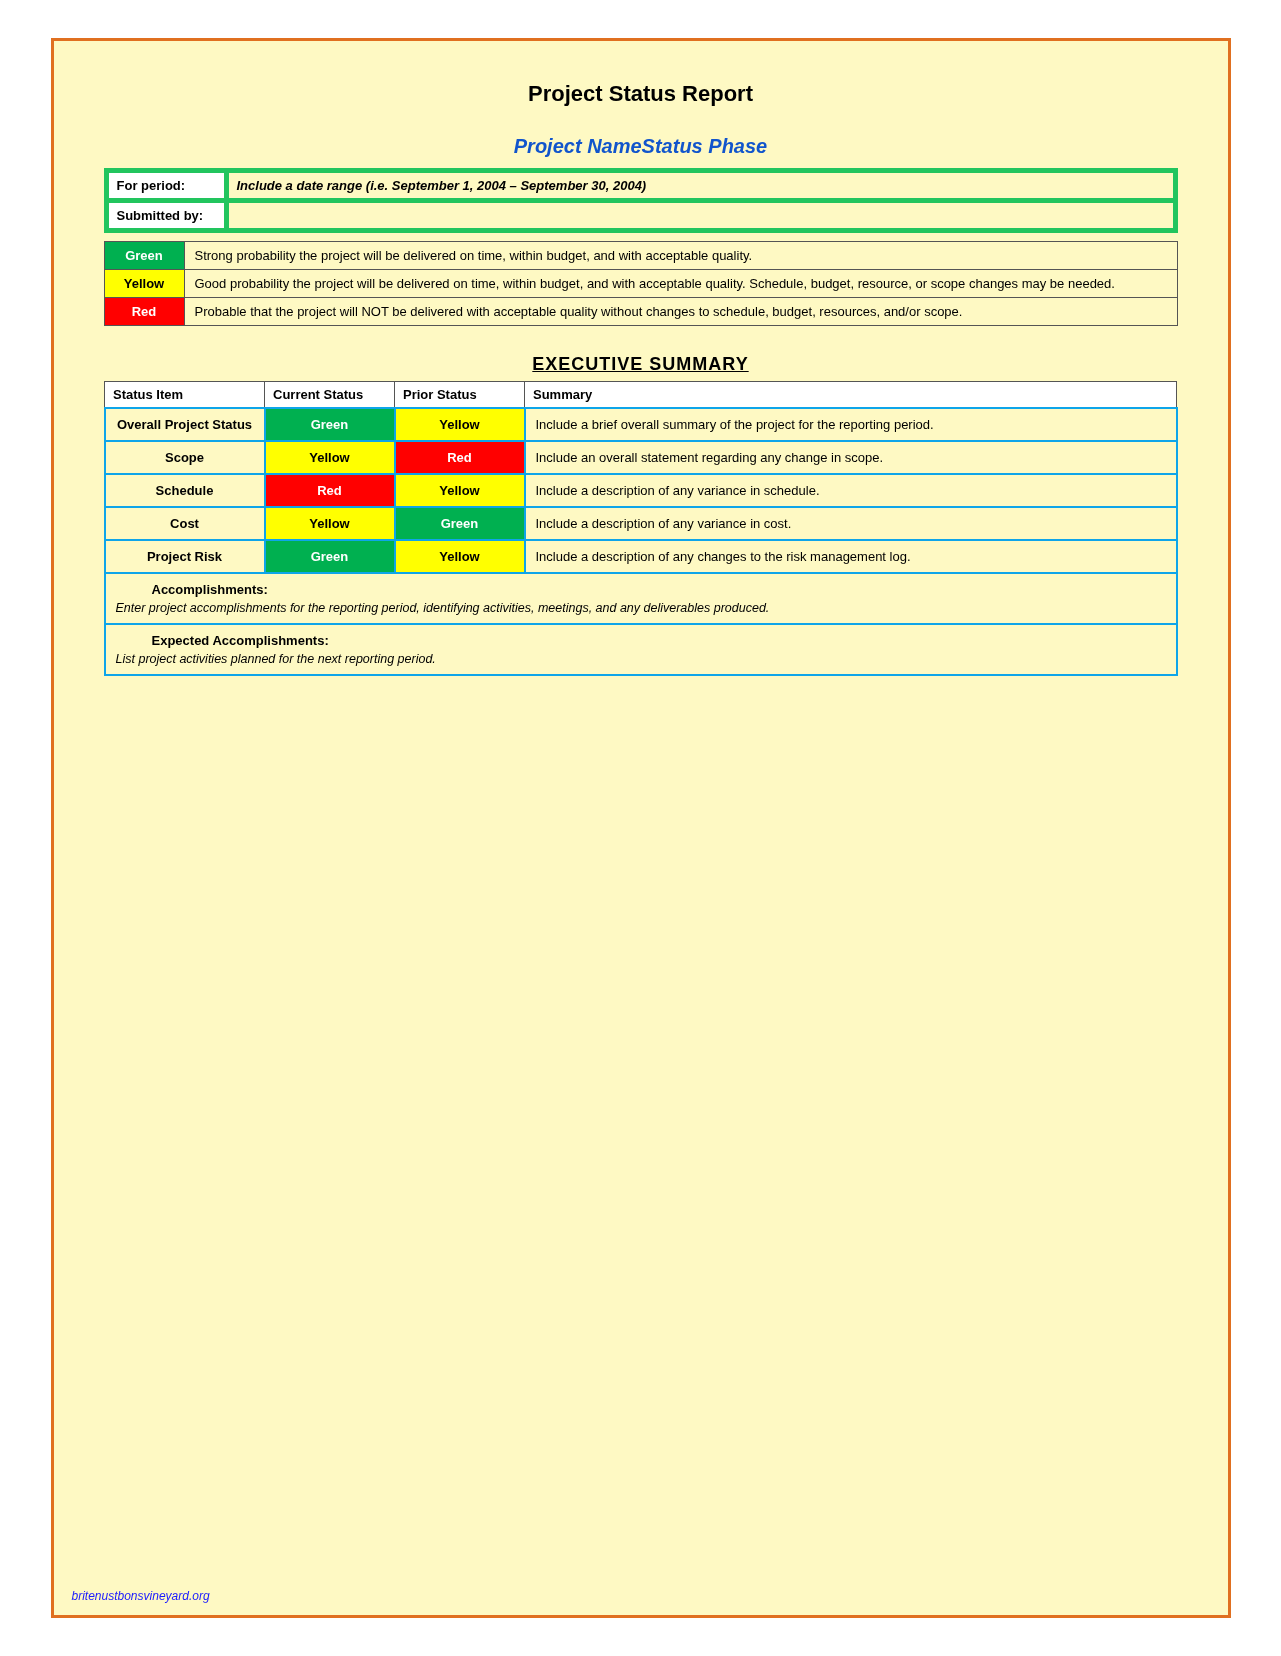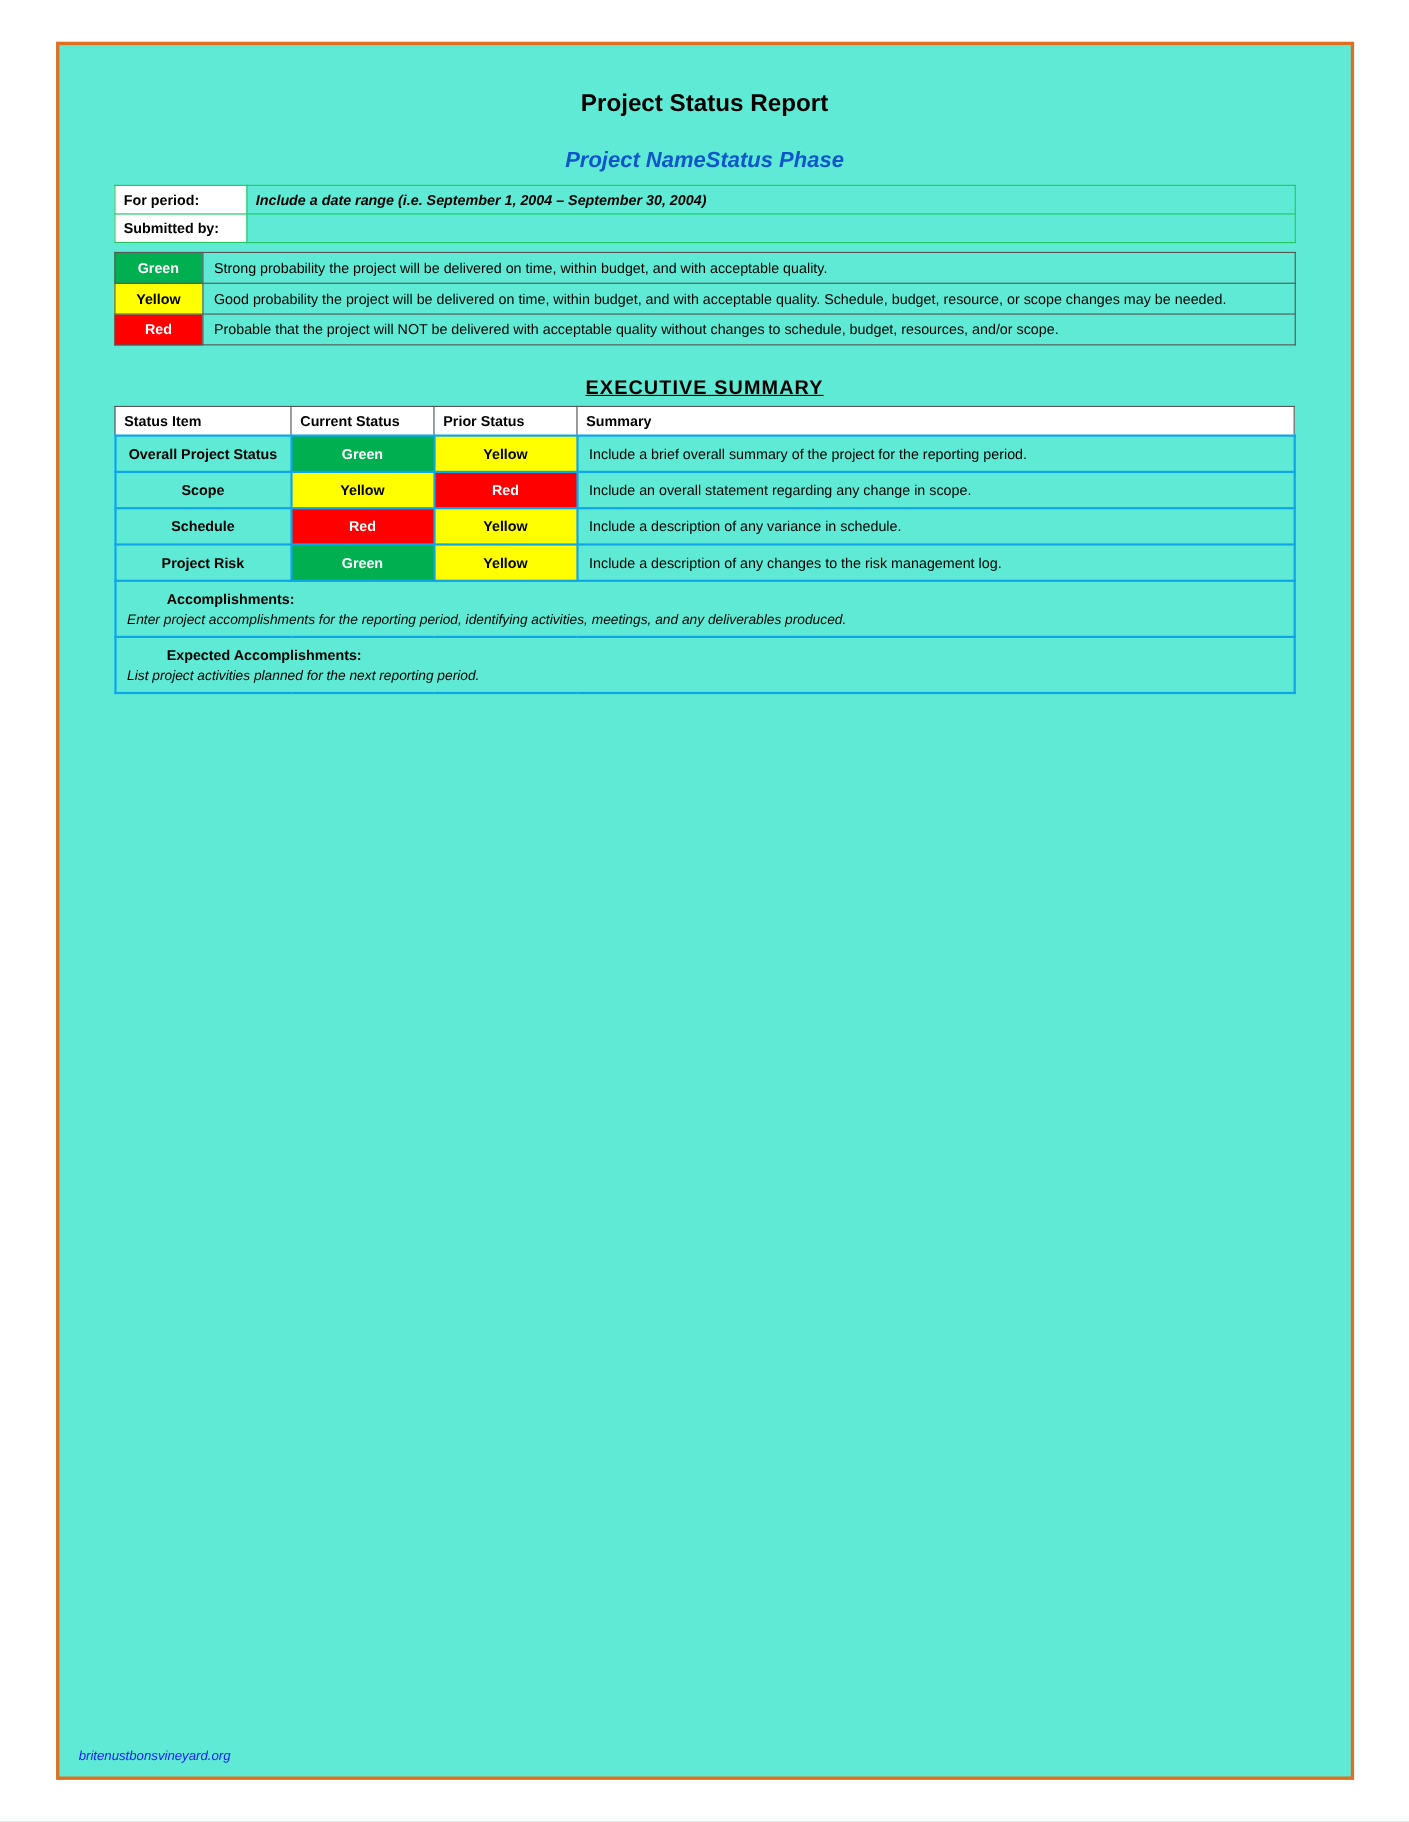--- a/index.html
+++ b/index.html
@@ -11,21 +11,21 @@
       min-height: 1656px;
       display: flex;
       align-items: center;
       justify-content: center;
     }
     .page-border {
       border: 3px solid #e07020;
       width: 1180px;
       min-height: 1580px;
       padding: 40px 50px 40px 50px;
-      background: #5eead4;
+      background: #fef9c3;
       position: relative;
     }
     .report-title {
       text-align: center;
       font-size: 22px;
       font-weight: bold;
       margin-bottom: 28px;
     }
     .header-row {
       display: flex;
@@ -43,21 +43,21 @@
       font-weight: bold;
       font-style: italic;
       color: #1155cc;
     }
     .info-table {
       width: 100%;
       border-collapse: collapse;
       margin-bottom: 8px;
     }
     .info-table td {
-      border: 1px solid #22c55e;
+      border: 5px solid #22c55e;
       padding: 5px 8px;
       font-size: 13px;
     }
     .info-table .label-cell {
       font-weight: bold;
       width: 120px;
       background: #fff;
     }
     .legend-table {
       width: 100%;
@@ -246,20 +246,26 @@
       <td class="status-item-cell">Scope</td>
       <td class="status-cell-yellow">Yellow</td>
       <td class="status-cell-red">Red</td>
       <td class="summary-cell">Include an overall statement regarding any change in scope.</td>
     </tr>
         <tr>
       <td class="status-item-cell">Schedule</td>
       <td class="status-cell-red">Red</td>
       <td class="status-cell-yellow">Yellow</td>
       <td class="summary-cell">Include a description of any variance in schedule.</td>
+    </tr>
+        <tr>
+      <td class="status-item-cell">Cost</td>
+      <td class="status-cell-yellow">Yellow</td>
+      <td class="status-cell-green">Green</td>
+      <td class="summary-cell">Include a description of any variance in cost.</td>
     </tr>
         <tr>
       <td class="status-item-cell">Project Risk</td>
       <td class="status-cell-green">Green</td>
       <td class="status-cell-yellow">Yellow</td>
       <td class="summary-cell">Include a description of any changes to the risk management log.</td>
     </tr>
       </tbody>
     <tbody>
       <tr>

